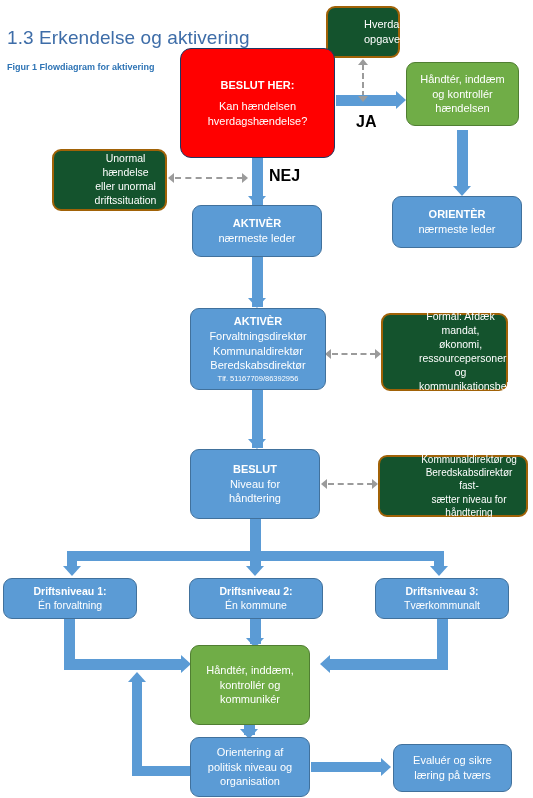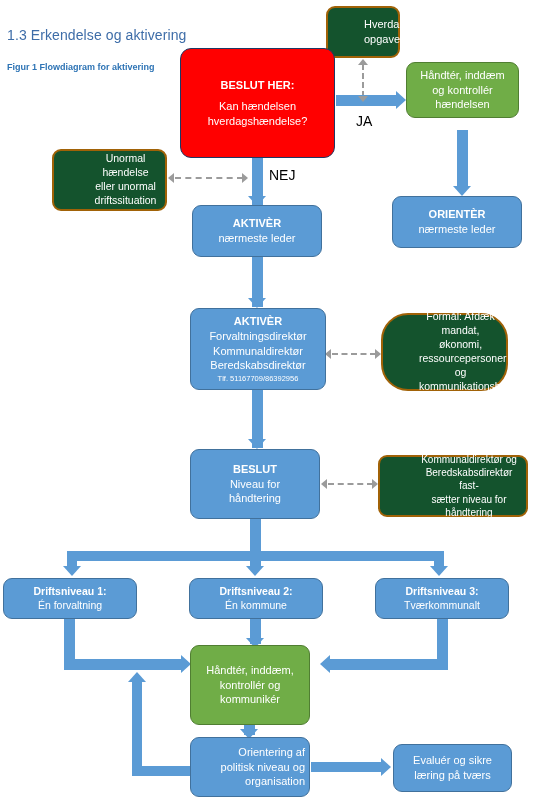--- a/index.html
+++ b/index.html
@@ -15,21 +15,21 @@
     width: 533px;
     height: 798px;
     background: #ffffff;
     overflow: hidden;
   }
   
   #heading {
     position: absolute;
     left: 7px;
     top: 27px;
-    font-size: 14px;
+    font-size: 19px;
     color: #3E6DA8;
     letter-spacing: 0.1px;
     white-space: nowrap;
   }
   #caption {
     position: absolute;
     left: 7px;
     top: 62px;
     font-size: 9px;
     font-weight: bold;
@@ -136,22 +136,22 @@
     border-bottom: 6px solid #9B9B9B;
   }
   .garrow-down {
     border-left: 5px solid transparent;
     border-right: 5px solid transparent;
     border-top: 6px solid #9B9B9B;
   }
   
   .edge-label {
     position: absolute;
-    font-size: 14px;
-    font-weight: normal;
+    font-size: 16px;
+    font-weight: bold;
     color: #000000;
     z-index: 6;
   }
 </style>
 </head>
 <body>
 
 <div id="page">
 
   <div id="heading">1.3 Erkendelse og aktivering</div>
@@ -170,21 +170,21 @@
     <span class="ln bold">BESLUT HER:</span>
     <span class="gap"></span>
     <span class="ln">Kan hændelsen</span>
     <span class="ln">hverdagshændelse?</span>
   </div>
 
   <div class="conn" style="left:336px; top:95px; width:62px; height:11px;"></div>
   <div class="arrow arrow-right" style="left:396px; top:91px;"></div>
   <div class="edge-label" style="left:356px; top:113px;">JA</div>
 
-  <div class="node green" style="left:406px; top:62px; width:113px; height:56px; font-size:11px;">
+  <div class="node green" style="left:406px; top:62px; width:113px; height:64px; font-size:11px;">
     <span class="ln">Håndtér, inddæm</span>
     <span class="ln">og kontrollér</span>
     <span class="ln">hændelsen</span>
   </div>
 
   <div class="conn" style="left:457px; top:130px; width:11px; height:58px;"></div>
   <div class="arrow arrow-down" style="left:453px; top:186px;"></div>
 
   <div class="conn" style="left:252px; top:158px; width:11px; height:47px;"></div>
   <div class="arrow arrow-down" style="left:248px; top:196px;"></div>
@@ -218,21 +218,21 @@
     <span class="ln">Forvaltningsdirektør</span>
     <span class="ln">Kommunaldirektør</span>
     <span class="ln">Beredskabsdirektør</span>
     <span class="ln" style="font-size:7.5px; margin-top:1px;">Tlf. 51167709/86392956</span>
   </div>
 
   <div class="dashed-h" style="left:332px; top:353px; width:44px;"></div>
   <div class="garrow garrow-left" style="left:325px; top:349px;"></div>
   <div class="garrow garrow-right" style="left:375px; top:349px;"></div>
 
-  <div class="node gray" style="left:381px; top:313px; width:127px; height:78px; font-size:10.5px;border-radius:27px;">
+  <div class="node gray" style="left:381px; top:313px; width:127px; height:78px; font-size:10.5px;">
     <span class="ln">Formål: Afdæk</span>
     <span class="ln">mandat, økonomi,</span>
     <span class="ln">ressourcepersoner og</span>
     <span class="ln">kommunikationsbehov</span>
   </div>
 
   <div class="conn" style="left:252px; top:390px; width:11px; height:58px;"></div>
   <div class="arrow arrow-down" style="left:248px; top:439px;"></div>
 
   <div class="node blue" style="left:190px; top:449px; width:130px; height:70px; font-size:11px;">
@@ -292,21 +292,21 @@
 
   <div class="node green" style="left:190px; top:645px; width:120px; height:80px; font-size:11px;">
     <span class="ln">Håndtér, inddæm,</span>
     <span class="ln">kontrollér og</span>
     <span class="ln">kommunikér</span>
   </div>
 
   <div class="conn" style="left:244px; top:709px; width:11px; height:26px;"></div>
   <div class="arrow arrow-down" style="left:240px; top:729px;"></div>
 
-  <div class="node blue" style="left:190px; top:737px; width:120px; height:60px; font-size:11px;text-align:right;">
+  <div class="node blue" style="left:190px; top:737px; width:120px; height:60px; font-size:11px;">
     <span class="ln">Orientering af</span>
     <span class="ln">politisk niveau og</span>
     <span class="ln">organisation</span>
   </div>
 
   <div class="conn" style="left:132px; top:766px; width:60px; height:10px;"></div>
   <div class="conn" style="left:132px; top:681px; width:10px; height:90px;"></div>
   <div class="arrow arrow-up" style="left:128px; top:672px;"></div>
 
   <div class="conn" style="left:311px; top:762px; width:72px; height:10px;"></div>

